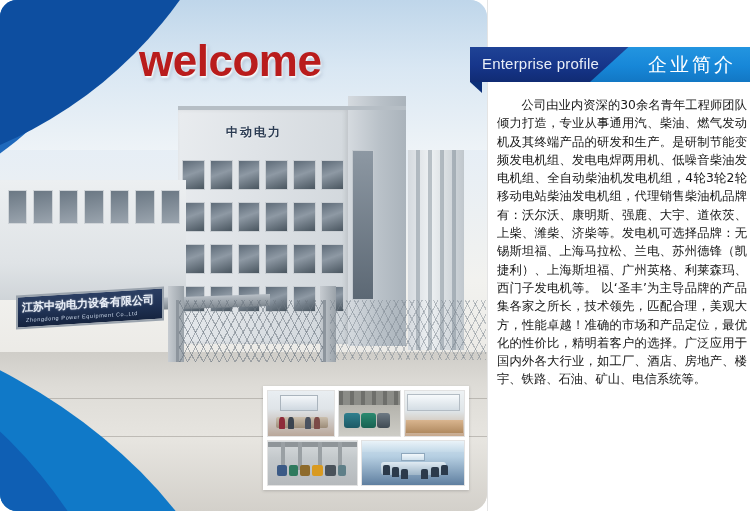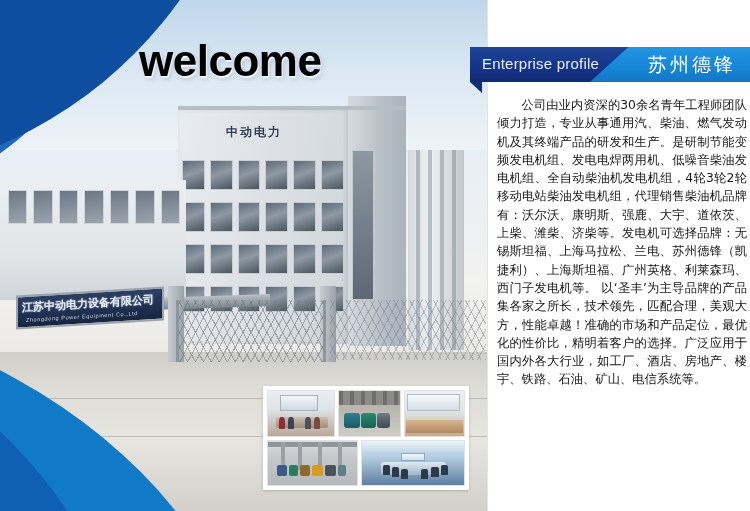--- a/index.html
+++ b/index.html
@@ -17,20 +17,21 @@
     background: #ffffff;
   }
 
   
   #left-pane {
     position: absolute;
     left: 0; top: 0;
     width: 487px; height: 511px;
     overflow: hidden;
     background: linear-gradient(180deg,#cfe0f0 0%, #e6eef6 28%, #f2f2ef 55%, #dedad4 100%);
+    border-radius: 17px;
   }
 
   
   .sky {
     position: absolute; left:0; top:0; width:487px; height:150px;
     background: linear-gradient(180deg,#bfd6ea 0%, #d9e7f3 45%, #eef3f7 100%);
   }
 
   
   .bldg-main {
@@ -170,21 +171,21 @@
     position: absolute; left: -330px; top: 300px;
     width: 480px; height: 480px;
     background: #0f5fb4;
     border-radius: 0 100% 0 0;
   }
 
   
   #welcome {
     position: absolute; left: 139px; top: 36px;
     font-size: 44px; font-weight: bold;
-    color: #000000;
+    color: #b91c1c;
     letter-spacing: -0.5px;
     font-family: "Liberation Sans", sans-serif;
     text-shadow: 1px 2px 2px rgba(255,255,255,.95),
                  2px 3px 4px rgba(90,110,140,.35);
     z-index: 6;
   }
 
   
   #thumbs {
     position: absolute; left: 263px; top: 386px;
@@ -442,20 +443,20 @@
     </div>
   </div>
 
   <div id="right-pane"></div>
 
   <div id="ribbon">
     <div class="tail"></div>
     <div class="seg-dark"></div>
     <div class="seg-light"></div>
     <div class="label-en">Enterprise profile</div>
-    <div class="label-zh">苏州德锋</div>
+    <div class="label-zh">企业简介</div>
   </div>
 
   <div id="profile-text">
     <p>公司由业内资深的30余名青年工程师团队倾力打造，专业从事通用汽、柴油、燃气发动机及其终端产品的研发和生产。是研制节能变频发电机组、发电电焊两用机、低噪音柴油发电机组、全自动柴油机发电机组，4轮3轮2轮移动电站柴油发电机组，代理销售柴油机品牌有：沃尔沃、康明斯、强鹿、大宇、道依茨、上柴、潍柴、济柴等。发电机可选择品牌：无锡斯坦福、上海马拉松、兰电、苏州德锋（凯捷利）、上海斯坦福、广州英格、利莱森玛、西门子发电机等。 以‘圣丰’为主导品牌的产品集各家之所长，技术领先，匹配合理，美观大方，性能卓越！准确的市场和产品定位，最优化的性价比，精明着客户的选择。广泛应用于国内外各大行业，如工厂、酒店、房地产、楼宇、铁路、石油、矿山、电信系统等。</p>
   </div>
 
 </div>
 
 </body></html>

